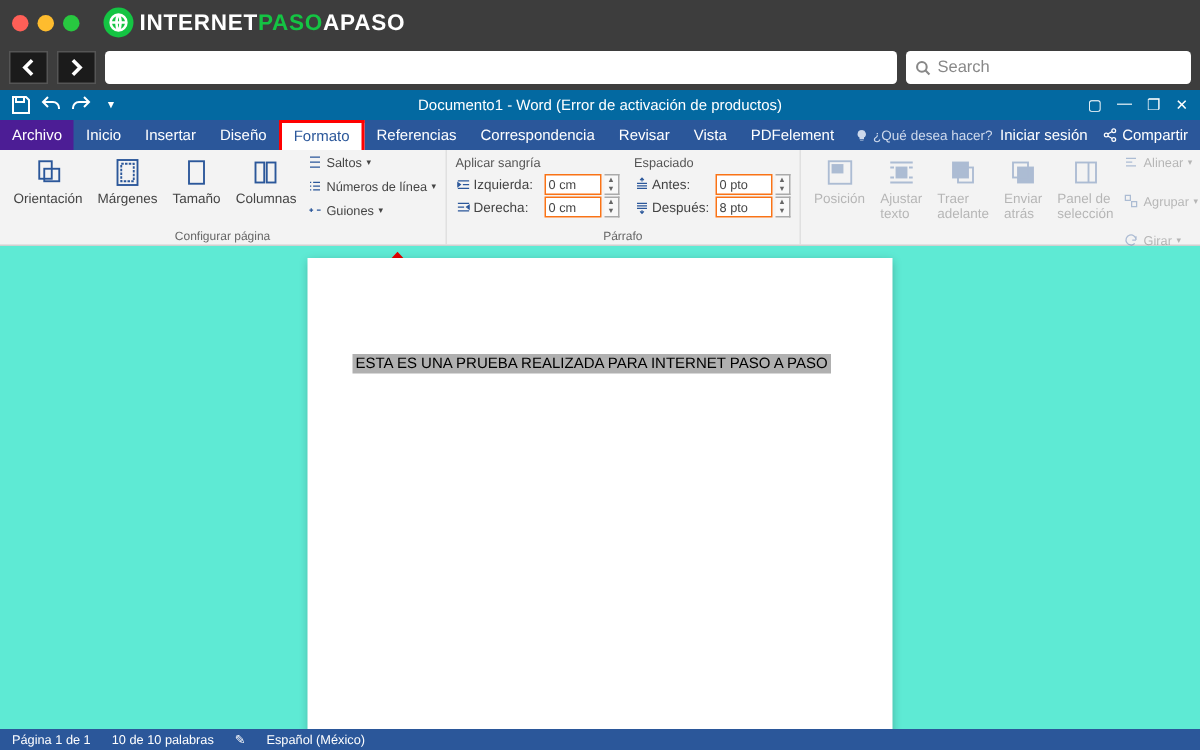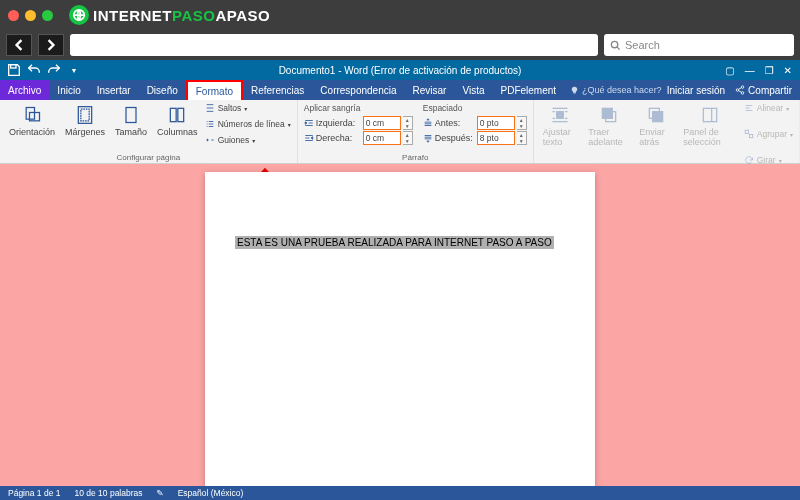--- a/index.html
+++ b/index.html
@@ -28,21 +28,21 @@
   .word-title { height: 20px; background: #0369a1; display: flex; align-items: center; color: #fff; font-size: 10px; position: relative; }
   .qat { display: flex; align-items: center; gap: 4px; padding: 0 6px; }
   .qat-ic { width: 16px; height: 16px; display: flex; align-items: center; justify-content: center; color: #fff; cursor: pointer; }
   .title-text { position: absolute; left: 50%; transform: translateX(-50%); }
   .win-ctrl { margin-left: auto; display: flex; gap: 10px; padding: 0 8px; font-size: 10px; }
   .win-ctrl span { cursor: pointer; }
 
   
   .tabs { height: 20px; background: #2b579a; display: flex; align-items: stretch; color: #fff; font-size: 10px; }
   .tab { padding: 0 8px; display: flex; align-items: center; cursor: pointer; white-space: nowrap; }
-  .tab-file { background: #6d28d9; }
+  .tab-file { background: #4c1d95; }
   .tab-active { background: #fff; color: #2b579a; border: 2px solid #ff0000; border-bottom: none; }
   .tell { margin-left: 6px; display: flex; align-items: center; gap: 3px; color: #cdd9ec; font-size: 9px; }
   .tabs-right { margin-left: auto; display: flex; align-items: center; gap: 10px; padding-right: 8px; }
   .share { display: flex; align-items: center; gap: 3px; }
 
   
   .ribbon { height: 64px; background: #f3f3f3; border-bottom: 1px solid #d0d0d0; display: flex; font-size: 9px; color: #444; }
   .grp { border-right: 1px solid #e0e0e0; padding: 3px 6px 1px; display: flex; flex-direction: column; }
   .grp-title { text-align: center; font-size: 8px; color: #666; margin-top: auto; padding-top: 1px; }
   .big-btn { display: flex; flex-direction: column; align-items: center; gap: 2px; cursor: pointer; padding: 2px 3px; }
@@ -53,21 +53,21 @@
   .small svg { width: 10px; height: 10px; flex-shrink: 0; }
   .spin-field { display: flex; align-items: center; gap: 2px; }
   .spin-label { width: 45px; text-align: left; }
   .spin-box { width: 38px; height: 14px; border: 1px solid #f97316; background: #fff; display: flex; align-items: center; padding: 0 2px; font-size: 8.5px; }
   .spin-arrows { width: 10px; height: 14px; border: 1px solid #aaa; border-left: none; background: #f8f8f8; display: flex; flex-direction: column; }
   .spin-arrows div { flex: 1; display: flex; align-items: center; justify-content: center; font-size: 5px; color: #666; cursor: pointer; }
   .sect-head { font-size: 8.5px; color: #555; margin-bottom: 2px; }
   .ghost { opacity: 0.35; }
 
   
-  .doc-area { height: 322px; background: #fca5a5; overflow: hidden; position: relative; display: flex; justify-content: center; }
+  .doc-area { height: 322px; background: #5eead4; overflow: hidden; position: relative; display: flex; justify-content: center; }
   .page { width: 390px; background: #fff; margin-top: 8px; box-shadow: 0 2px 6px rgba(0,0,0,.25); padding: 60px 30px; position: relative; min-height: 500px; }
   .sel-text { background: #b0b0b0; color: #000; font-size: 10px; padding: 1px 2px; display: inline; }
   .red-arrow { position: absolute; left: 248px; top: 2px; width: 34px; height: 46px; pointer-events: none; }
 
   
   .status { height: 14px; background: #2b579a; color: #fff; font-size: 8.5px; display: flex; align-items: center; padding: 0 8px; gap: 14px; }
   .status .sp { cursor: pointer; }
 </style>
 </head>
 <body>
@@ -285,20 +285,27 @@
         </div>
       </div>
     </div>
     <div class="grp-title">Párrafo</div>
   </div>
 
   <div class="grp ghost">
     <div class="row">
       <div class="big-btn">
           <svg viewBox="0 0 24 24" fill="none" stroke="#2b579a" stroke-width="1.5">
+            <rect x="3" y="3" width="18" height="18"></rect>
+            <rect x="6" y="6" width="8" height="6" fill="#2b579a"></rect>
+          </svg>
+          <span>Posición</span>
+        </div>
+      <div class="big-btn">
+          <svg viewBox="0 0 24 24" fill="none" stroke="#2b579a" stroke-width="1.5">
             <rect x="8" y="8" width="8" height="8" fill="#2b579a"></rect>
             <path d="M3 4h18M3 20h18M3 8h3M18 8h3M3 16h3M18 16h3"></path>
           </svg>
           <span>Ajustar texto</span>
         </div>
       <div class="big-btn">
           <svg viewBox="0 0 24 24" fill="none" stroke="#2b579a" stroke-width="1.5">
             <rect x="4" y="4" width="12" height="12" fill="#2b579a"></rect>
             <rect x="8" y="8" width="12" height="12"></rect>
           </svg>

